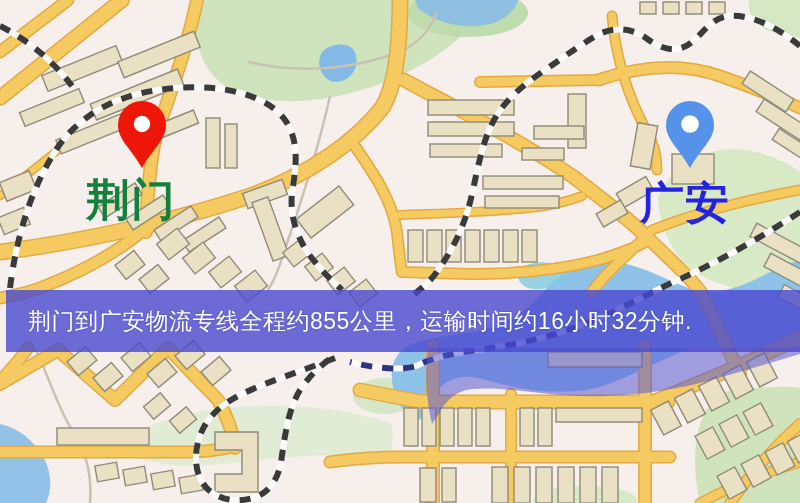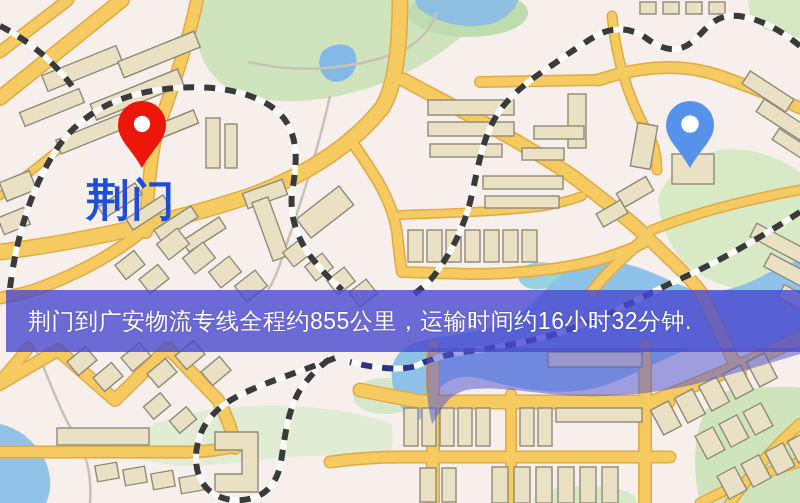--- a/index.html
+++ b/index.html
@@ -229,14 +229,15 @@
     <g>
       <path id="pin-blue" d="M690,168 C679,148 666,140 666,125 A24,24 0 1 1 714,125 C714,140 701,148 690,168 Z" fill="#5593ea"></path>
       <circle cx="690" cy="124" r="8.8" fill="#ffffff"></circle>
     </g>
   </svg>
 
   <div class="banner" id="banner" style="background: rgba(72, 72, 208, 0.8); margin-left: 6px;">
     <span>荆门到广安物流专线全程约855公里，运输时间约16小时32分钟.</span>
   </div>
 
-  <div class="city-label label-jingmen" id="label-jingmen" style="color: #1d4ed8;">荆门</div>
+  <div class="city-label label-jingmen" id="label-jingmen" style="color: #15803d;">荆门</div>
+  <div class="city-label label-guangan" id="label-guangan" style="color: rgb(36, 36, 224);">广安</div>
 </div>
 
 </body></html>

